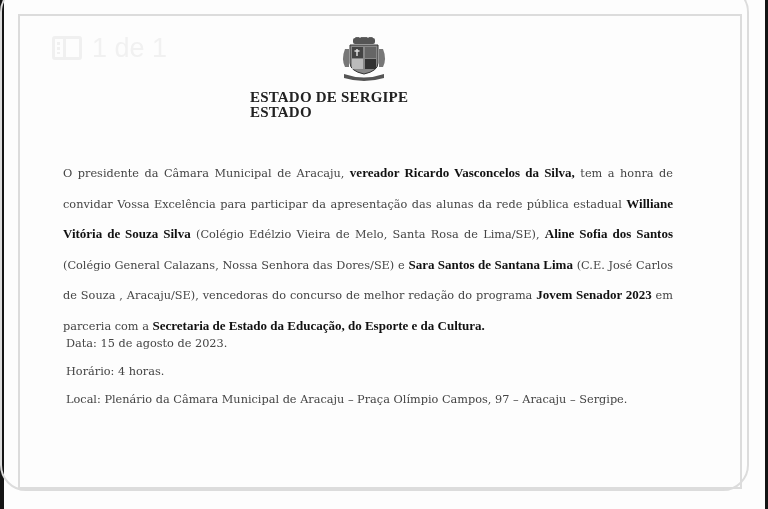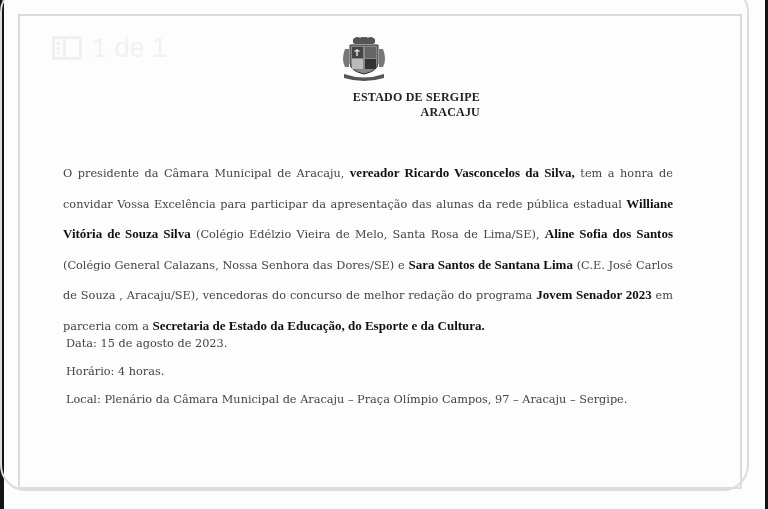--- a/index.html
+++ b/index.html
@@ -33,22 +33,22 @@
       content: ""; position: absolute; left: 8px; top: 0; bottom: 0; width: 3px; background: #f0f0f0;
     }
     .page-badge .pages-icon::after {
       content: ""; position: absolute; left: 2px; top: 3px; width: 3px; height: 12px;
       background: repeating-linear-gradient(#f0f0f0 0 3px, transparent 3px 5px);
     }
     .crest {
       position: absolute; left: 339px; top: 37px; width: 50px; height: 44px;
     }
     .header-block {
-      position: absolute; left: 250px; top: 90px; width: 230px; text-align: right;
-      font-family: "Liberation Serif", serif; font-weight: bold; font-size: 12px;
+      position: absolute; left: 250px; top: 90px; width: 230px; text-align: left;
+      font-family: "Liberation Serif", serif; font-weight: bold; font-size: 15px;
       line-height: 15px; color: #222; letter-spacing: 0.2px;
     }
     .body-text {
       position: absolute; left: 63px; top: 158px; width: 610px;
       font-family: "DejaVu Serif", serif; font-size: 11.3px; line-height: 29.5px; color: #444;
       text-align: justify;
     }
     .body-text b { color: #111; font-family: Liberation Serif, serif; font-weight: bold; font-size: 13px; }
     .event-details {
       position: absolute; left: 66px; top: 325px;
@@ -80,21 +80,21 @@
   <rect x="13" y="10" width="11" height="11" fill="#444"></rect>
   <rect x="26" y="10" width="11" height="11" fill="#666"></rect>
   <rect x="13" y="22" width="11" height="10" fill="#bbb"></rect>
   <rect x="26" y="22" width="11" height="10" fill="#333"></rect>
   <path d="M18 12 V19 M15.5 14 H20.5" stroke="#ddd" stroke-width="1.5"></path>
   <path d="M5 37 Q25 44 45 37 L45 41 Q25 47 5 41 Z" fill="#555"></path>
 </svg>
 
 <div class="header-block">
   <div>ESTADO DE SERGIPE</div>
-  <div>ARACAJU</div>
+  <div>ESTADO</div>
 </div>
 
 <div class="body-text"><span>O presidente da Câmara Municipal de Aracaju, </span><b>vereador Ricardo Vasconcelos da Silva,</b><span> tem a honra de convidar Vossa Excelência para participar da apresentação das alunas da rede pública estadual </span><b>Williane Vitória de Souza Silva</b><span>  (Colégio Edélzio Vieira de Melo, Santa Rosa de Lima/SE), </span><b>Aline  Sofia dos Santos</b><span> (Colégio General Calazans, Nossa Senhora das Dores/SE) e </span><b>Sara Santos de Santana Lima</b><span>  (C.E. José Carlos de Souza , Aracaju/SE), vencedoras do concurso de melhor redação do programa  </span><b>Jovem Senador 2023</b><span> em parceria com a </span><b>Secretaria de Estado da Educação, do Esporte e da Cultura.</b></div>
 
 <div class="event-details">
   <div>Data: 15 de agosto de 2023.</div>
   <div>Horário: 4 horas.</div>
   <div>Local: Plenário da Câmara Municipal de Aracaju – Praça Olímpio Campos, 97 – Aracaju – Sergipe.</div>
 </div>
 

